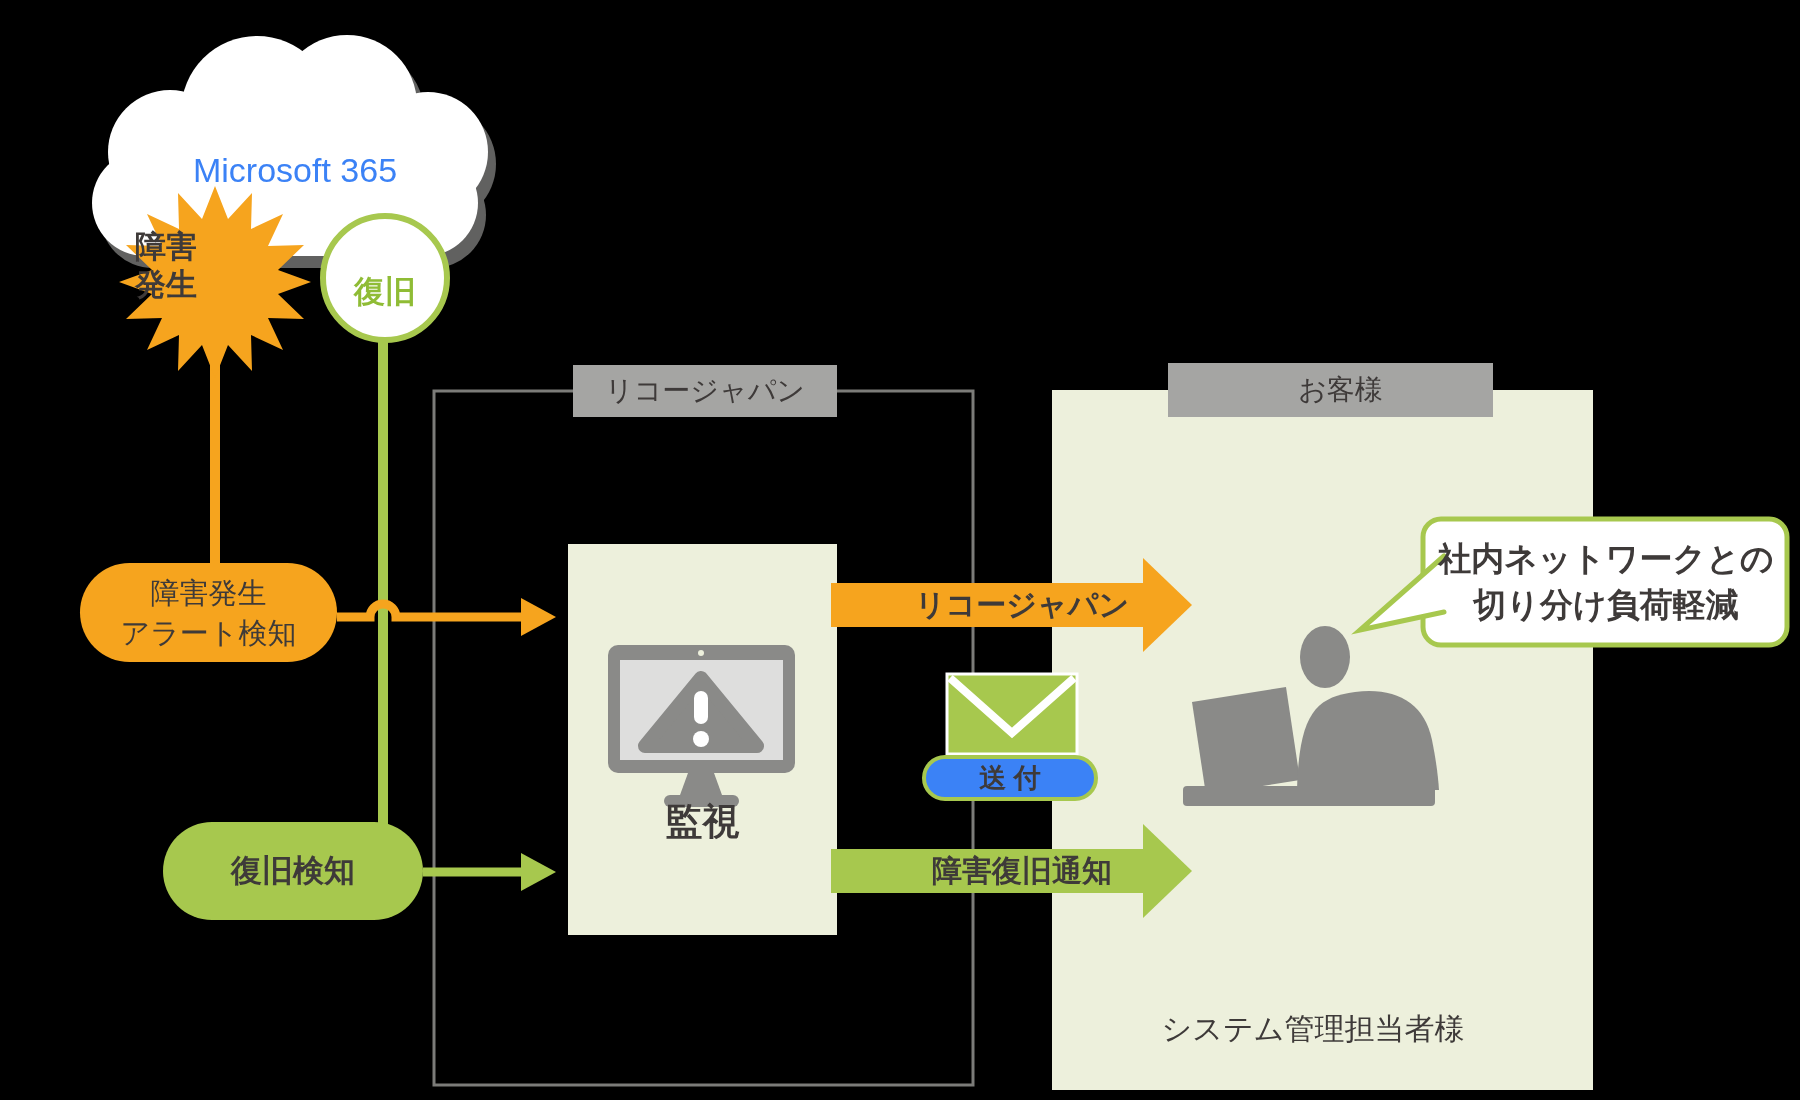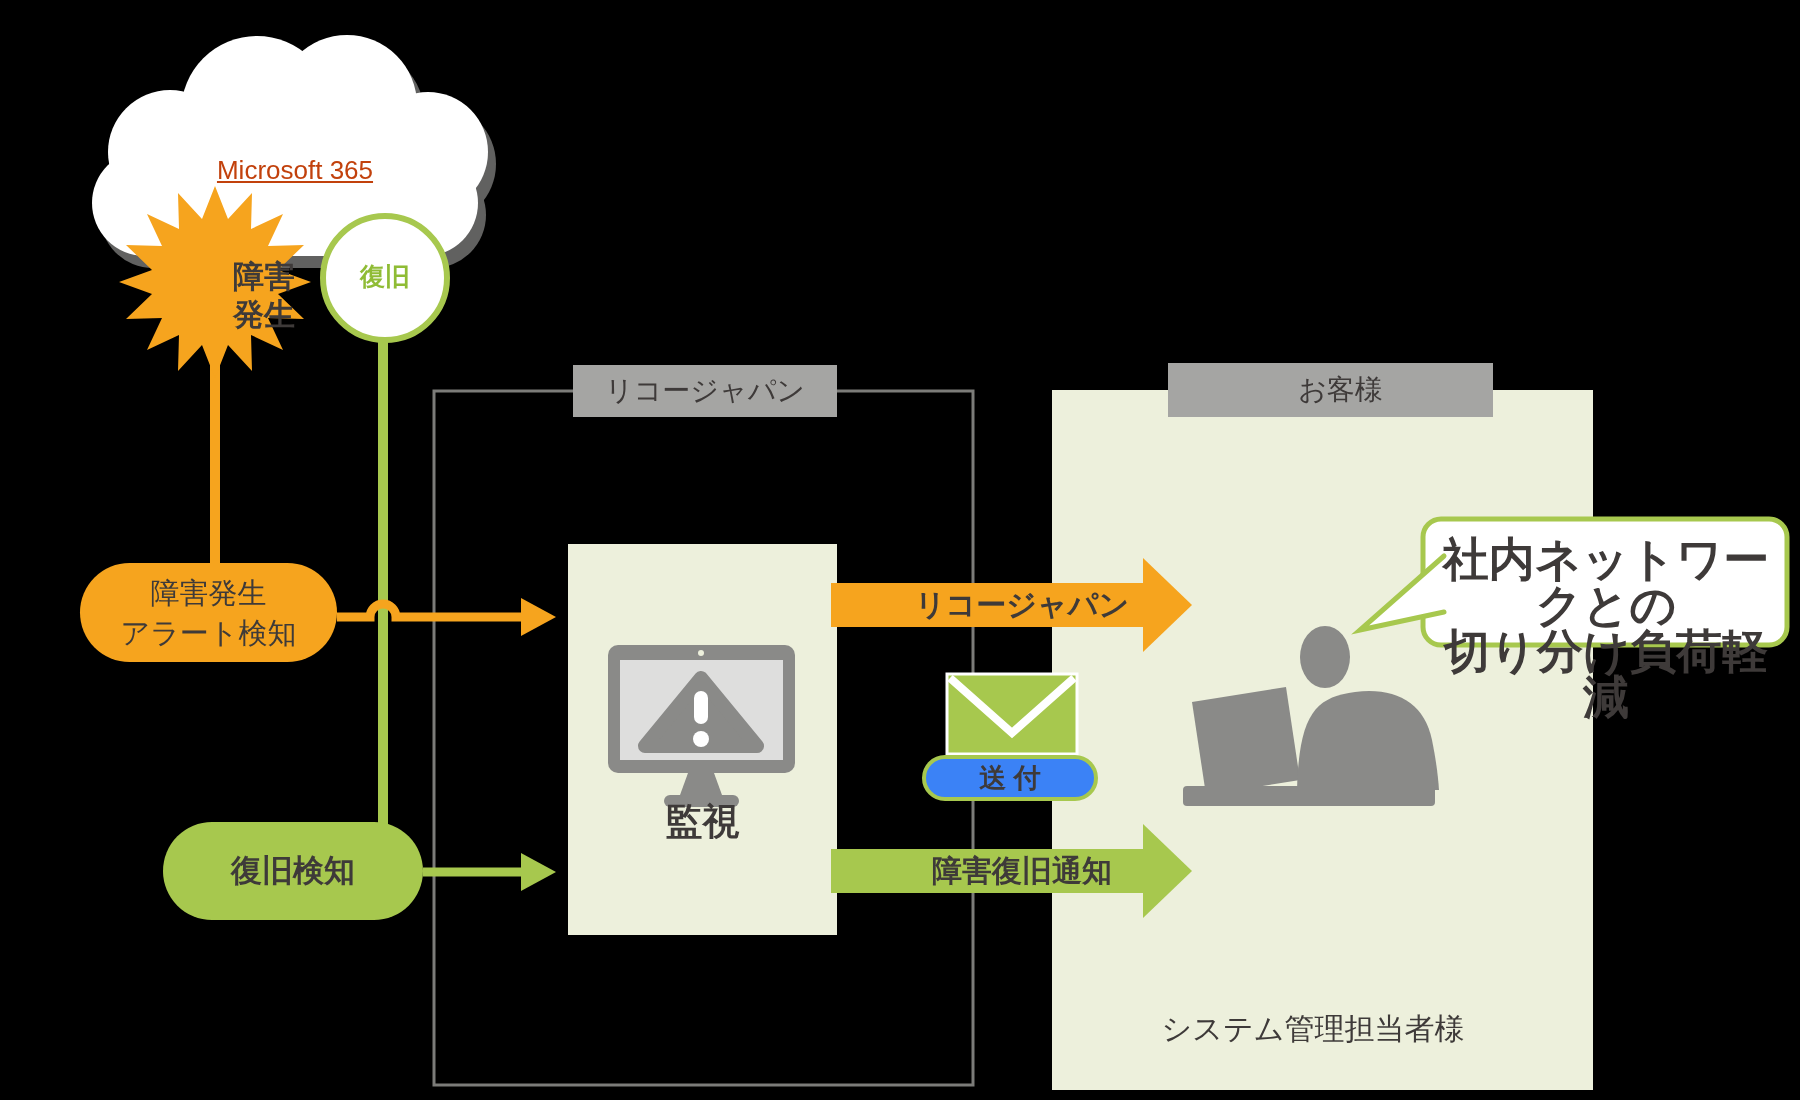--- a/index.html
+++ b/index.html
@@ -5,41 +5,41 @@
   html,body{margin:0;padding:0;background:#000;}
   .stage{
     position:relative;width:1800px;height:1100px;background:#000000;overflow:hidden;
     font-family:"Liberation Sans","DejaVu Sans",sans-serif;color:#3E3A39;
   }
   .stage svg{position:absolute;left:0;top:0;z-index:1;}
   .txt{position:absolute;z-index:2;}
   .center{display:flex;align-items:center;justify-content:center;text-align:center;}
   .col{flex-direction:column;}
 
-  .ms365{left:145px;top:151px;width:300px;text-align:center;font-size:26px;line-height:38px;color:#c2410c;text-decoration:underline;}
-  .burst-text{left:135px;top:258px;width:160px;text-align:right;font-size:31px;line-height:38px;font-weight:bold;color:#3E3A39;}
-  .recovery-text{left:325px;top:257px;width:120px;text-align:center;font-size:25px;line-height:38px;font-weight:bold;color:#8FBC35;}
+  .ms365{left:145px;top:151px;width:300px;text-align:center;font-size:34px;line-height:38px;color:#3b82f6;}
+  .burst-text{left:135px;top:228px;width:160px;text-align:left;font-size:31px;line-height:38px;font-weight:bold;color:#3E3A39;}
+  .recovery-text{left:325px;top:273px;width:120px;text-align:center;font-size:31px;line-height:38px;font-weight:bold;color:#8FBC35;}
 
   .failure-pill{left:80px;top:563px;width:257px;height:99px;background:#F6A41E;border-radius:50px;
     font-size:29px;line-height:40px;font-weight:normal;}
   .recovery-pill{left:163px;top:822px;width:260px;height:98px;background:#A7C84E;border-radius:49px;
     font-size:31px;font-weight:bold;}
 
   .ricoh-label{left:573px;top:365px;width:264px;height:52px;background:#A5A5A3;font-size:28px;}
   .customer-label{left:1168px;top:363px;width:305px;height:54px;background:#A5A5A3;font-size:28px;padding-left:20px;}
 
   .kanshi-label{left:568px;top:802px;width:269px;text-align:center;font-size:37px;line-height:40px;font-weight:bold;}
 
   .notice1{left:872px;top:588px;width:300px;text-align:center;font-size:30px;line-height:34px;font-weight:bold;}
   .notice2{left:872px;top:854px;width:300px;text-align:center;font-size:30px;line-height:34px;font-weight:bold;}
 
   .send-pill{left:922px;top:755px;width:176px;height:46px;background:#3b82f6;border:4px solid #A7C84E;
     border-radius:27px;box-sizing:border-box;font-size:27px;font-weight:bold;}
 
-  .bubble-text{left:1431px;top:536px;width:350px;text-align:center;font-size:46px;line-height:46px;font-weight:bold;}
+  .bubble-text{left:1431px;top:536px;width:350px;text-align:center;font-size:33px;line-height:46px;font-weight:bold;}
 
   .person-label{left:1052px;top:1012px;width:522px;text-align:center;font-size:30px;line-height:34px;}
 </style>
 </head>
 <body>
 
 <div class="stage">
 
   <svg width="1800" height="1100" viewBox="0 0 1800 1100">
 

